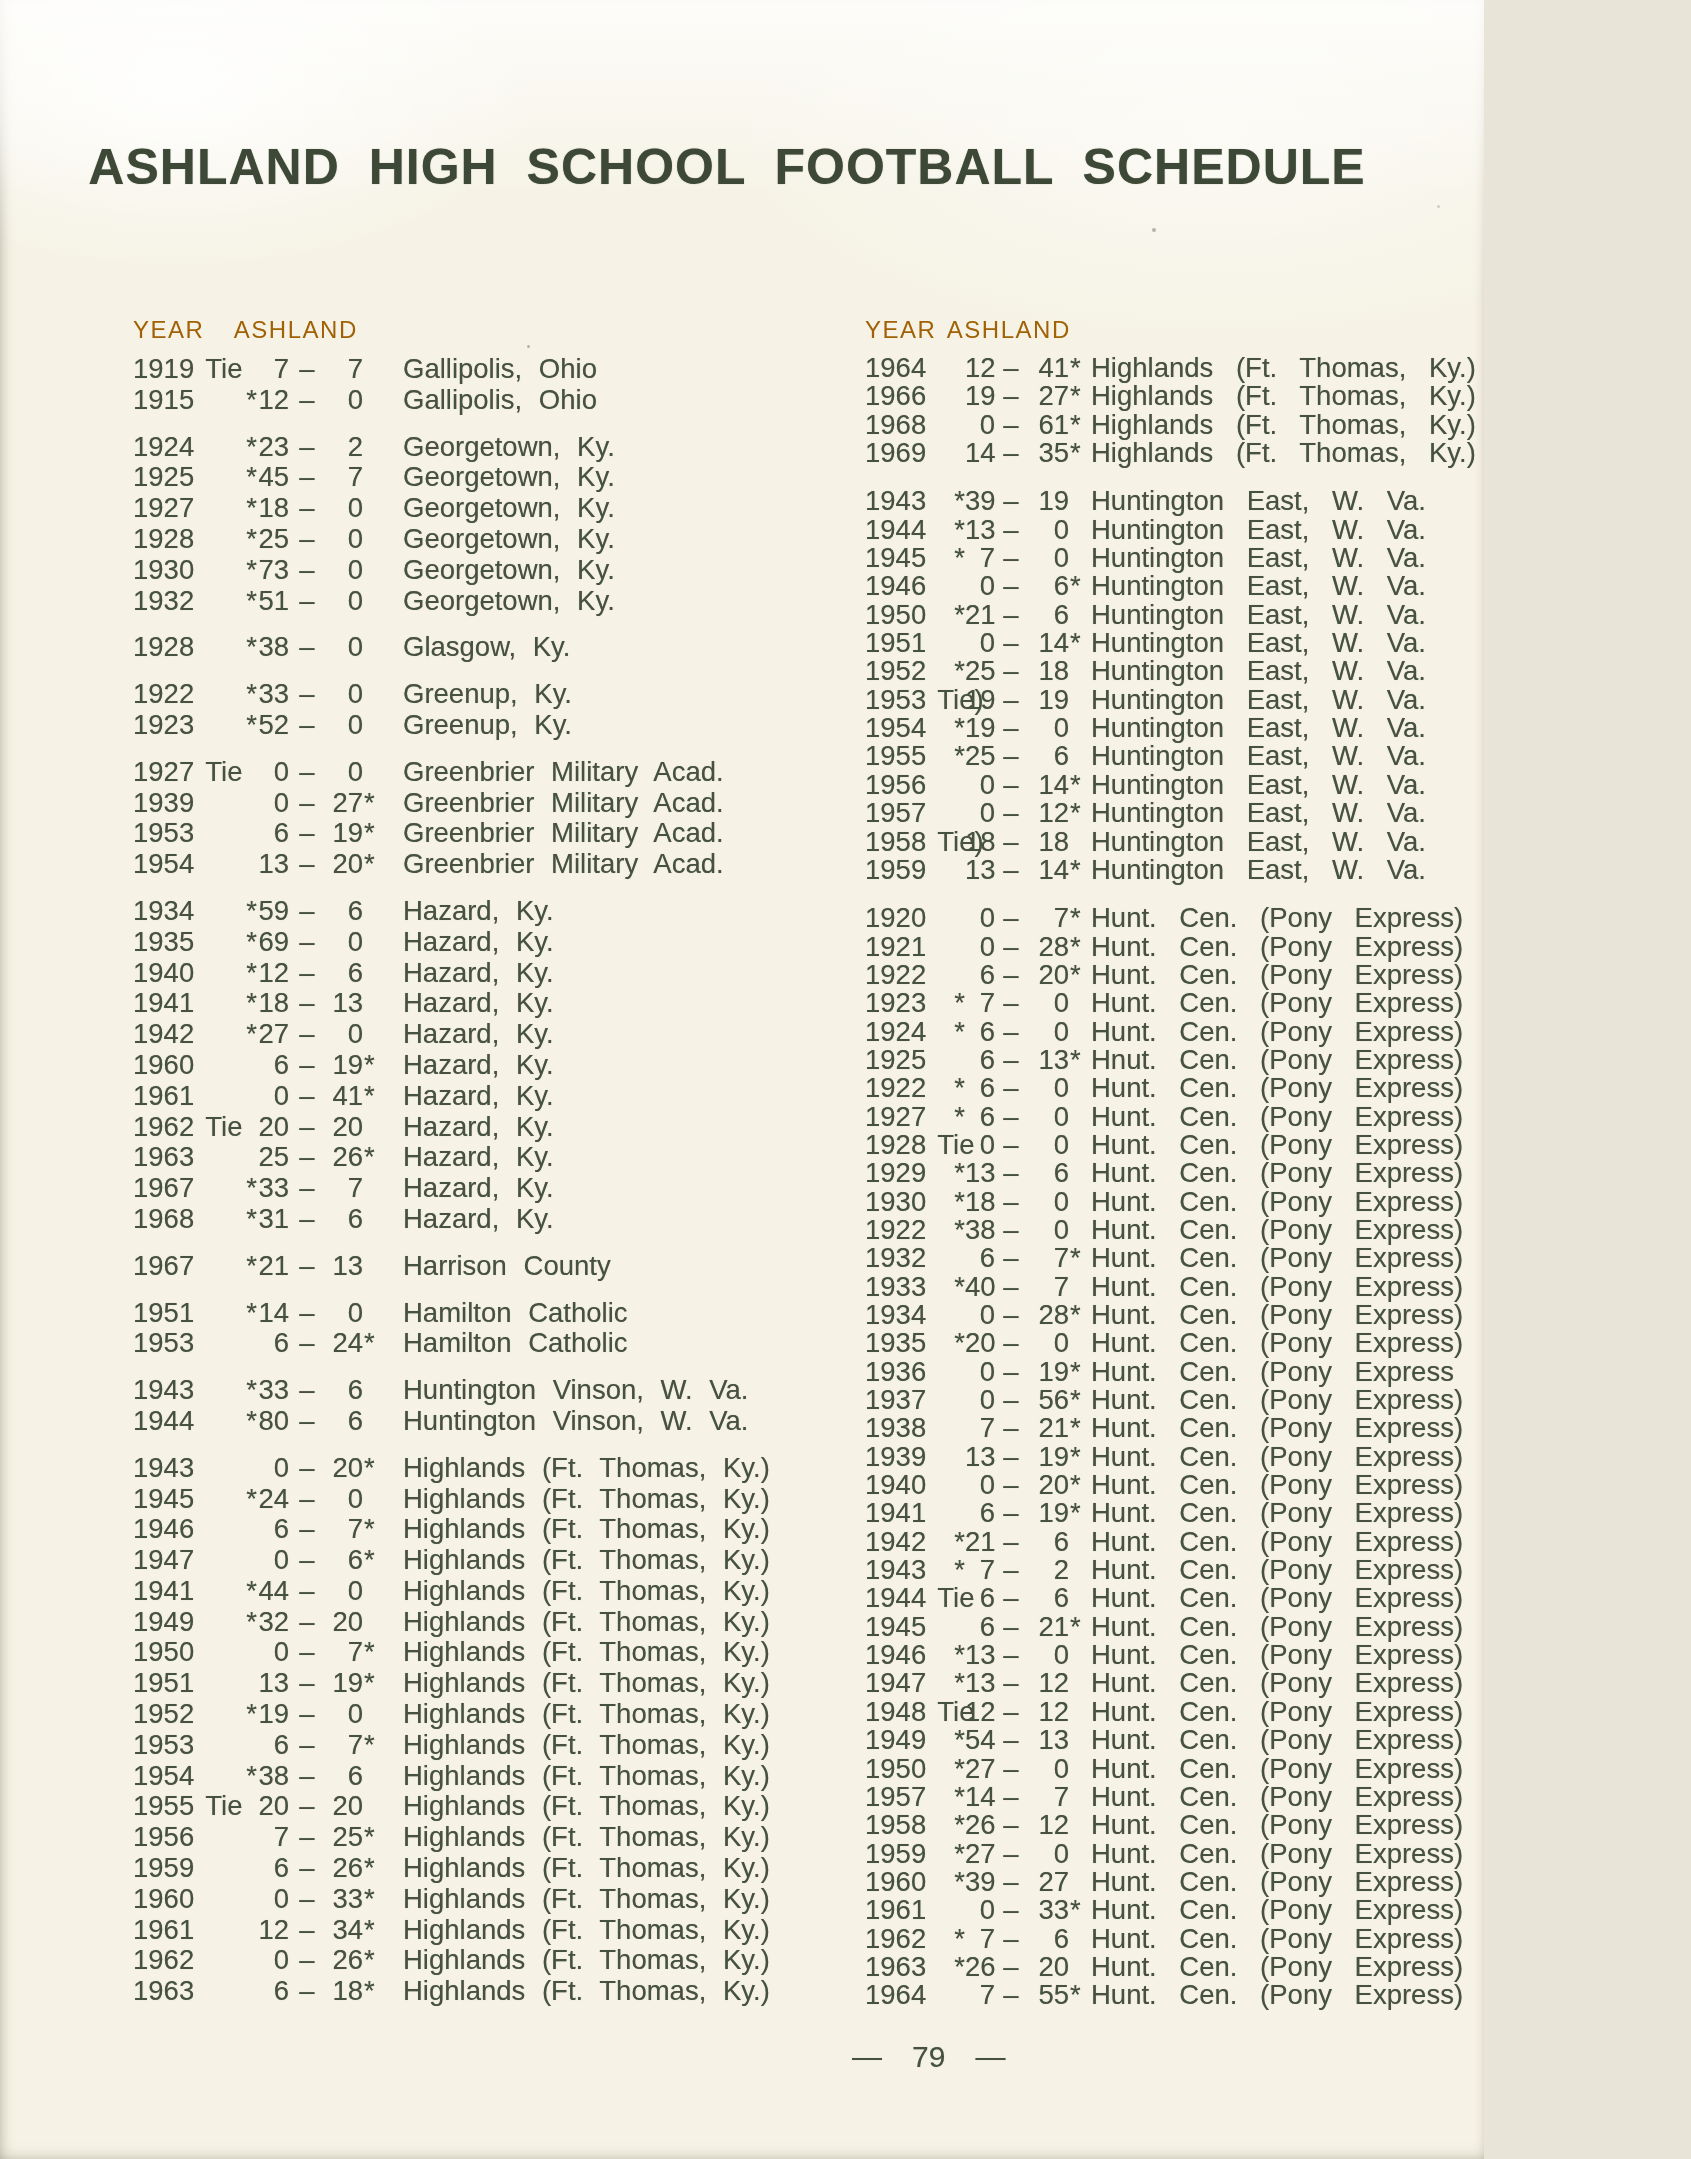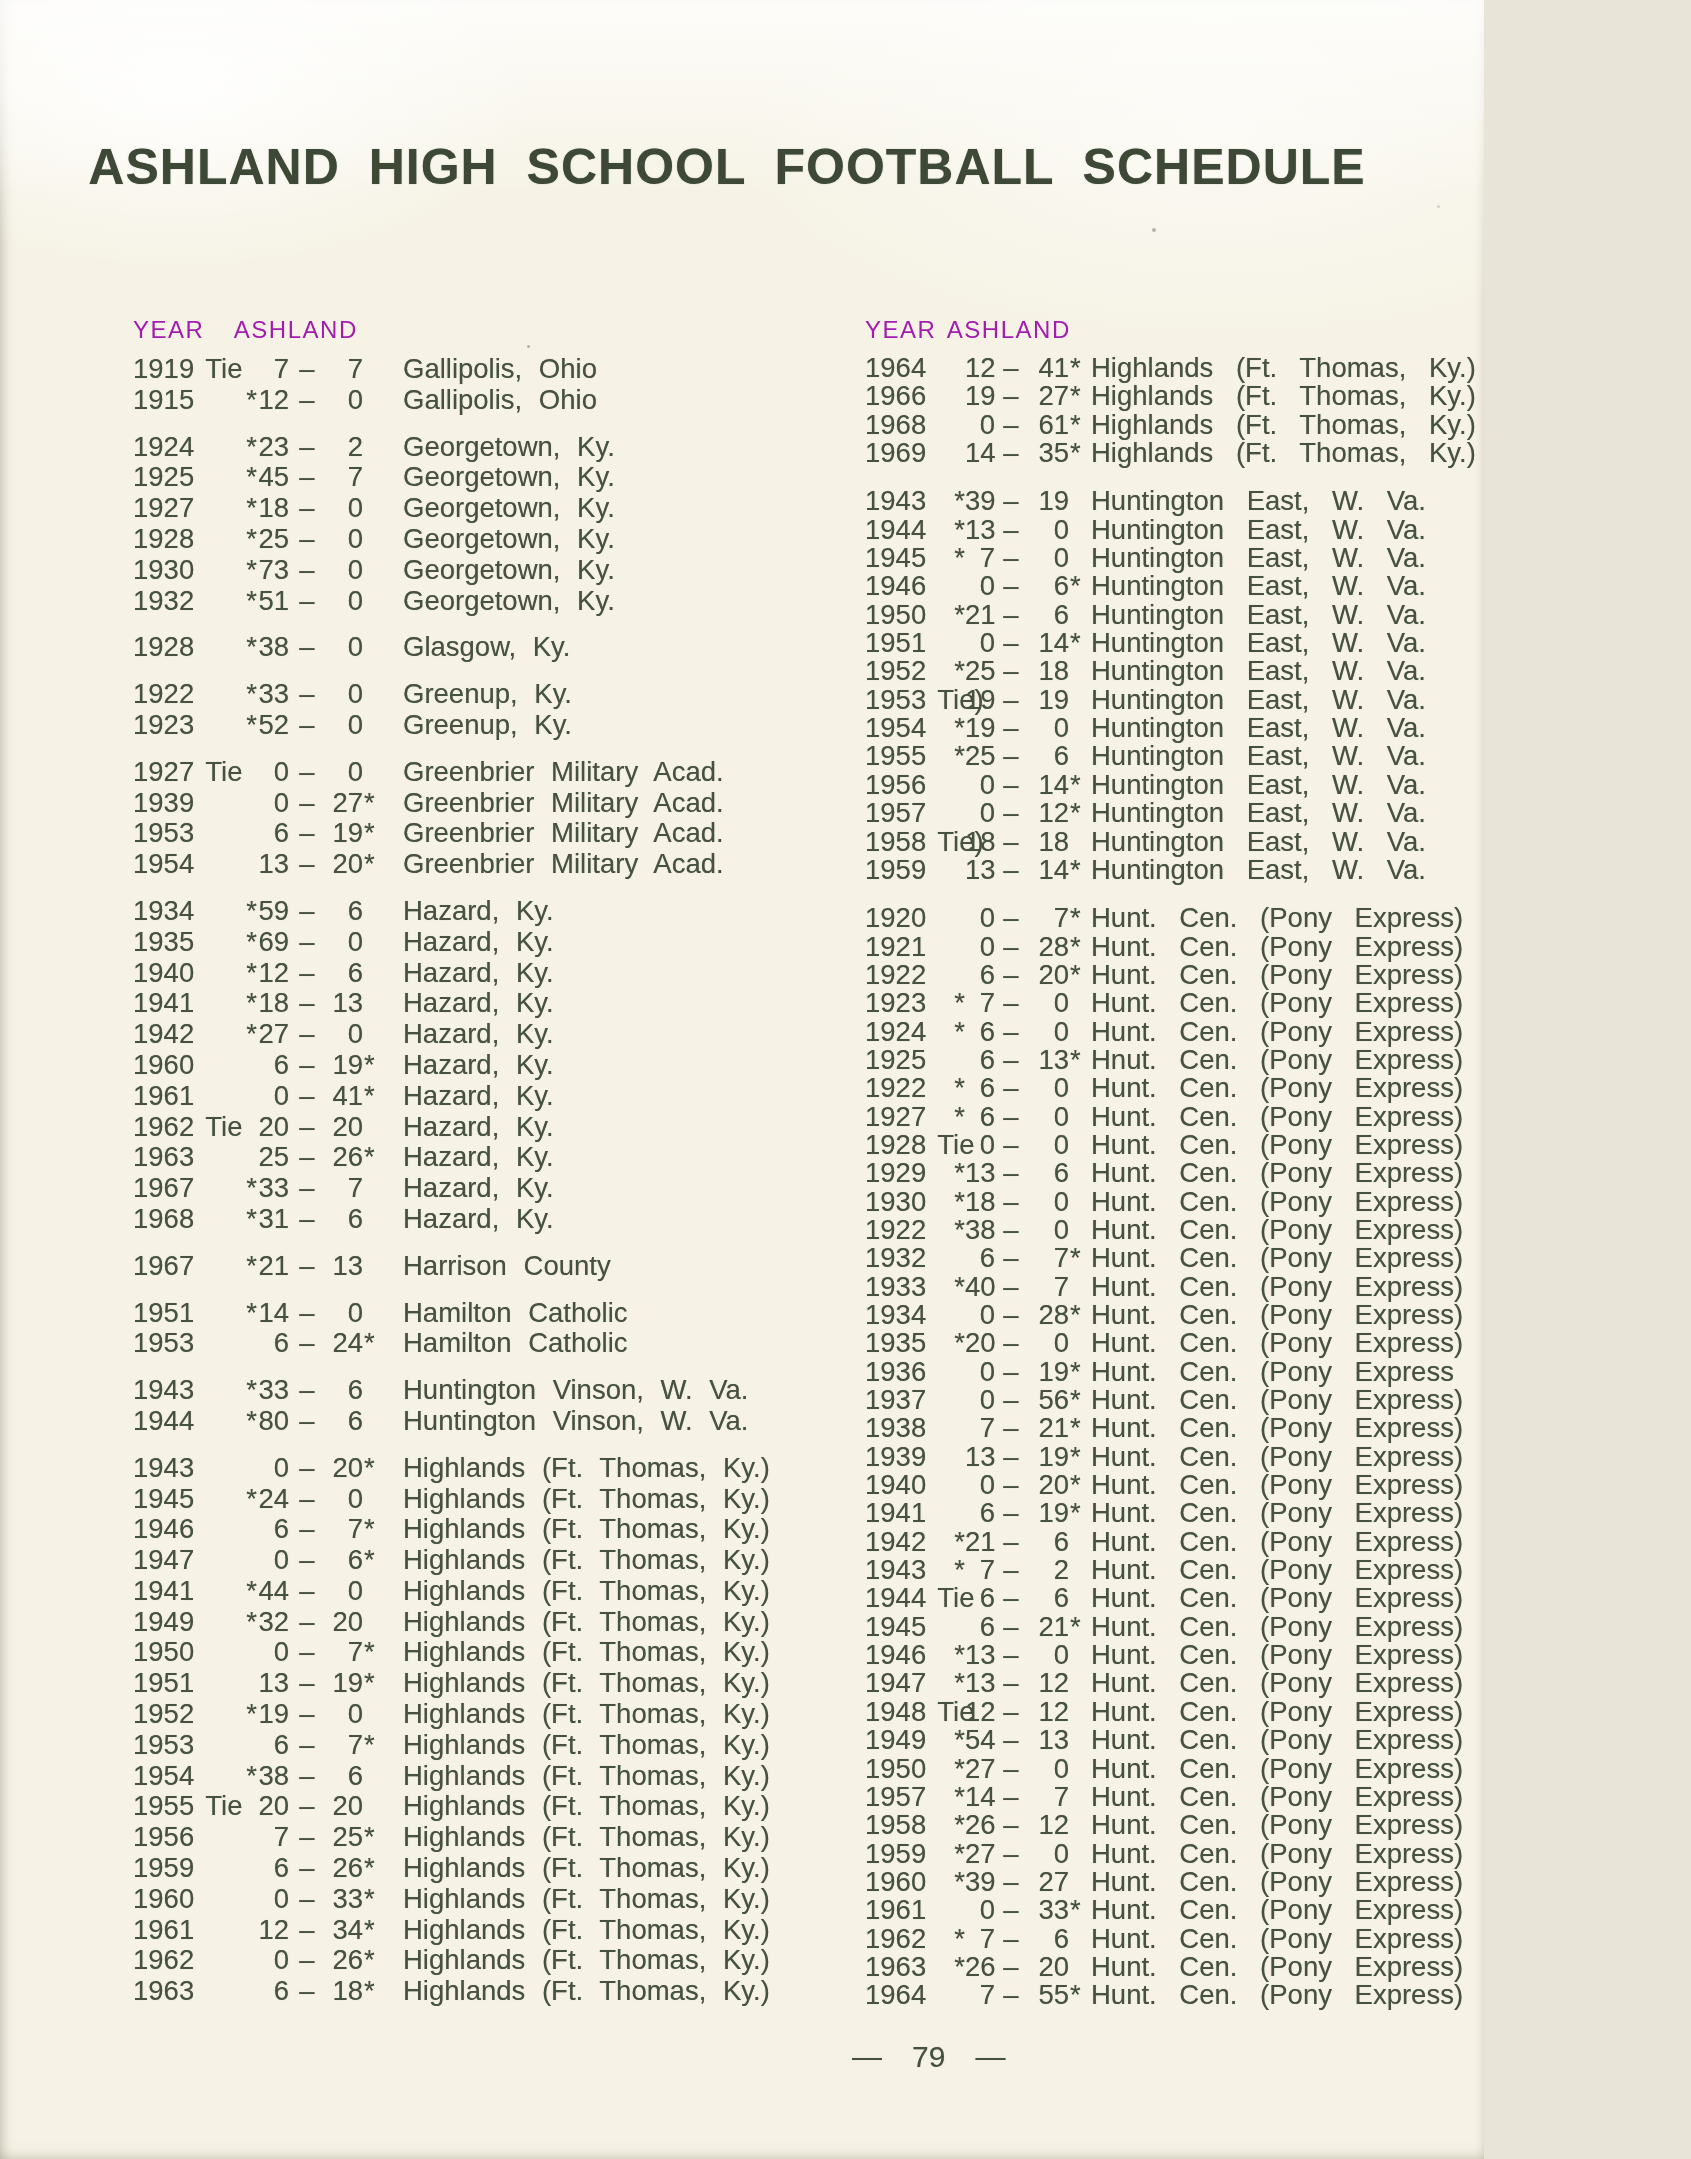--- a/index.html
+++ b/index.html
@@ -26,21 +26,21 @@
     position:absolute;left:0;right:30px;text-align:center;
     font-weight:bold;color:#3d4836;margin:0;
     text-shadow:0 0 1px rgba(61,72,54,.55);
   }
   .t1{top:138px;font-size:50px;letter-spacing:1px;word-spacing:14px;}
   .t2{top:200px;font-size:47px;letter-spacing:2px;word-spacing:20px;}
   .t3{top:258px;font-size:48px;letter-spacing:3px;}
   .col{position:absolute;top:316px;}
   .col-left{left:133px;width:560px;}
   .col-right{left:865px;width:700px;}
-  .hdr{font-size:24px;letter-spacing:1.5px;line-height:28px;margin-bottom:10px;color:#a21caf;}
+  .hdr{font-size:24px;letter-spacing:1.5px;line-height:28px;margin-bottom:10px;color:#a16207;}
   .col-left .h-year{display:inline-block;min-width:94px;}
   .col-right .h-year{display:inline-block;min-width:75px;}
   .section{margin-top:16px;}
   .col-right .section{margin-top:20px;}
   .rows .section:first-child{margin-top:8px;}
   .row{display:grid;align-items:baseline;font-size:27.5px;
        text-shadow:0 0 .7px rgba(71,81,63,.5);}
   .col-left  .row{grid-template-columns:104px 20px 32px 36px 38px 18px 1fr;line-height:30.8px;}
   .col-right .row{grid-template-columns:84px 16px 30px 32px 42px 16px 1fr;line-height:28.35px;}
   .c-year{white-space:nowrap;word-spacing:4px;}

